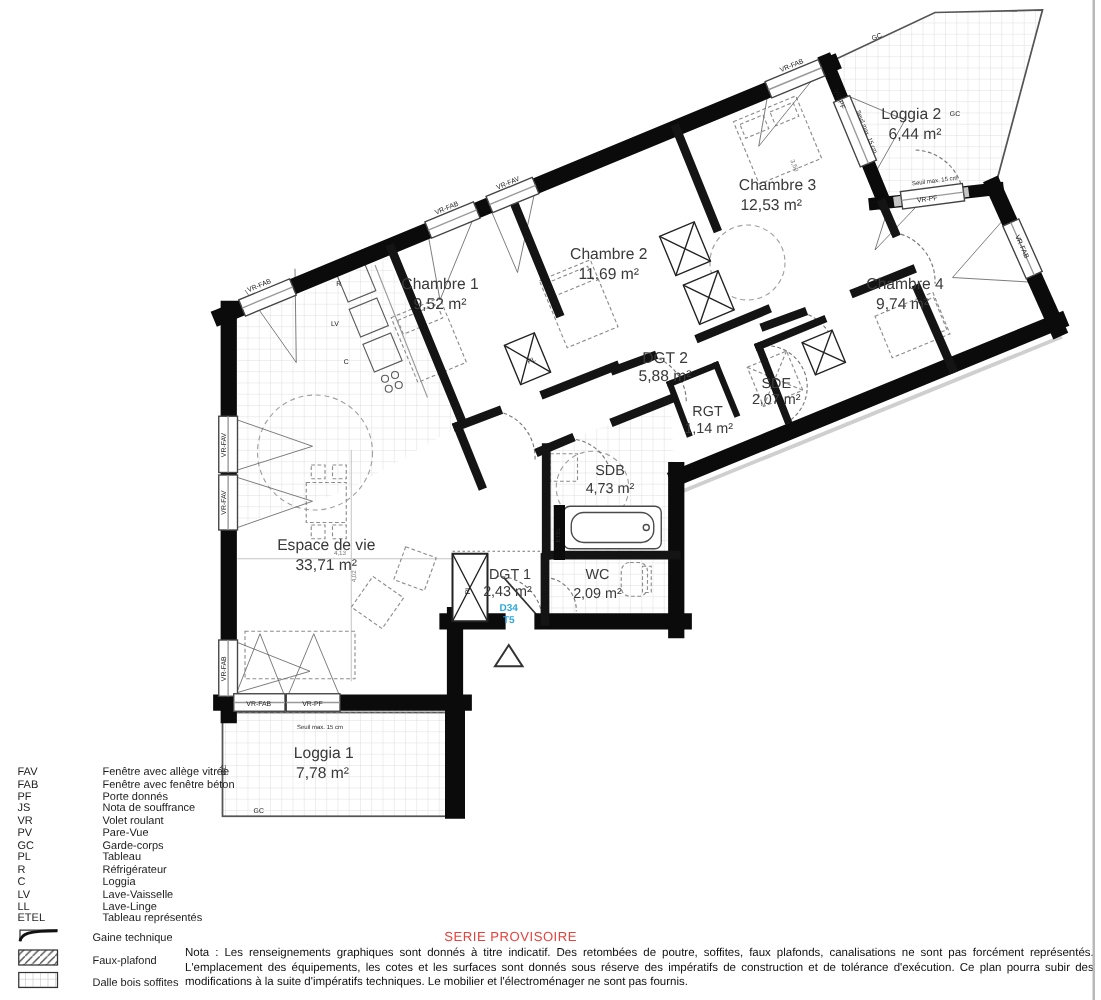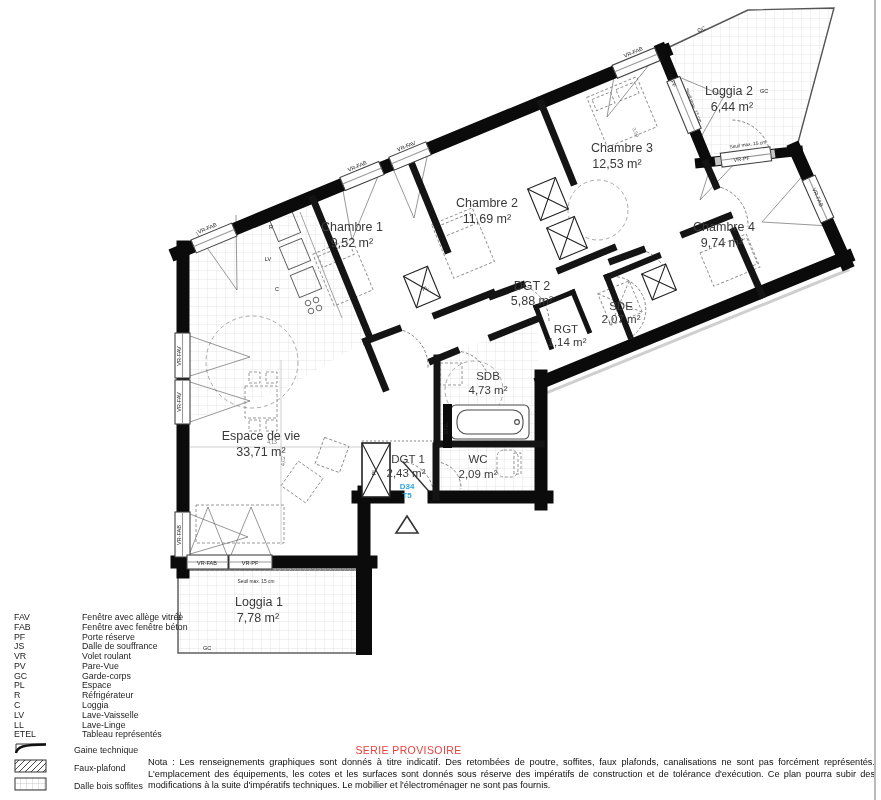--- a/index.html
+++ b/index.html
@@ -355,41 +355,41 @@
   <div class="lrow">
       <span class="lcode">FAV</span>
       <span class="llabel">Fenêtre avec allège vitrée</span>
     </div>
   <div class="lrow">
       <span class="lcode">FAB</span>
       <span class="llabel">Fenêtre avec fenêtre béton</span>
     </div>
   <div class="lrow">
       <span class="lcode">PF</span>
-      <span class="llabel">Porte réserve</span>
+      <span class="llabel">Porte donnés</span>
     </div>
   <div class="lrow">
       <span class="lcode">JS</span>
-      <span class="llabel">Dalle de souffrance</span>
+      <span class="llabel">Nota de souffrance</span>
     </div>
   <div class="lrow">
       <span class="lcode">VR</span>
       <span class="llabel">Volet roulant</span>
     </div>
   <div class="lrow">
       <span class="lcode">PV</span>
       <span class="llabel">Pare-Vue</span>
     </div>
   <div class="lrow">
       <span class="lcode">GC</span>
       <span class="llabel">Garde-corps</span>
     </div>
   <div class="lrow">
       <span class="lcode">PL</span>
-      <span class="llabel">Espace</span>
+      <span class="llabel">Tableau</span>
     </div>
   <div class="lrow">
       <span class="lcode">R</span>
       <span class="llabel">Réfrigérateur</span>
     </div>
   <div class="lrow">
       <span class="lcode">C</span>
       <span class="llabel">Loggia</span>
     </div>
   <div class="lrow">

